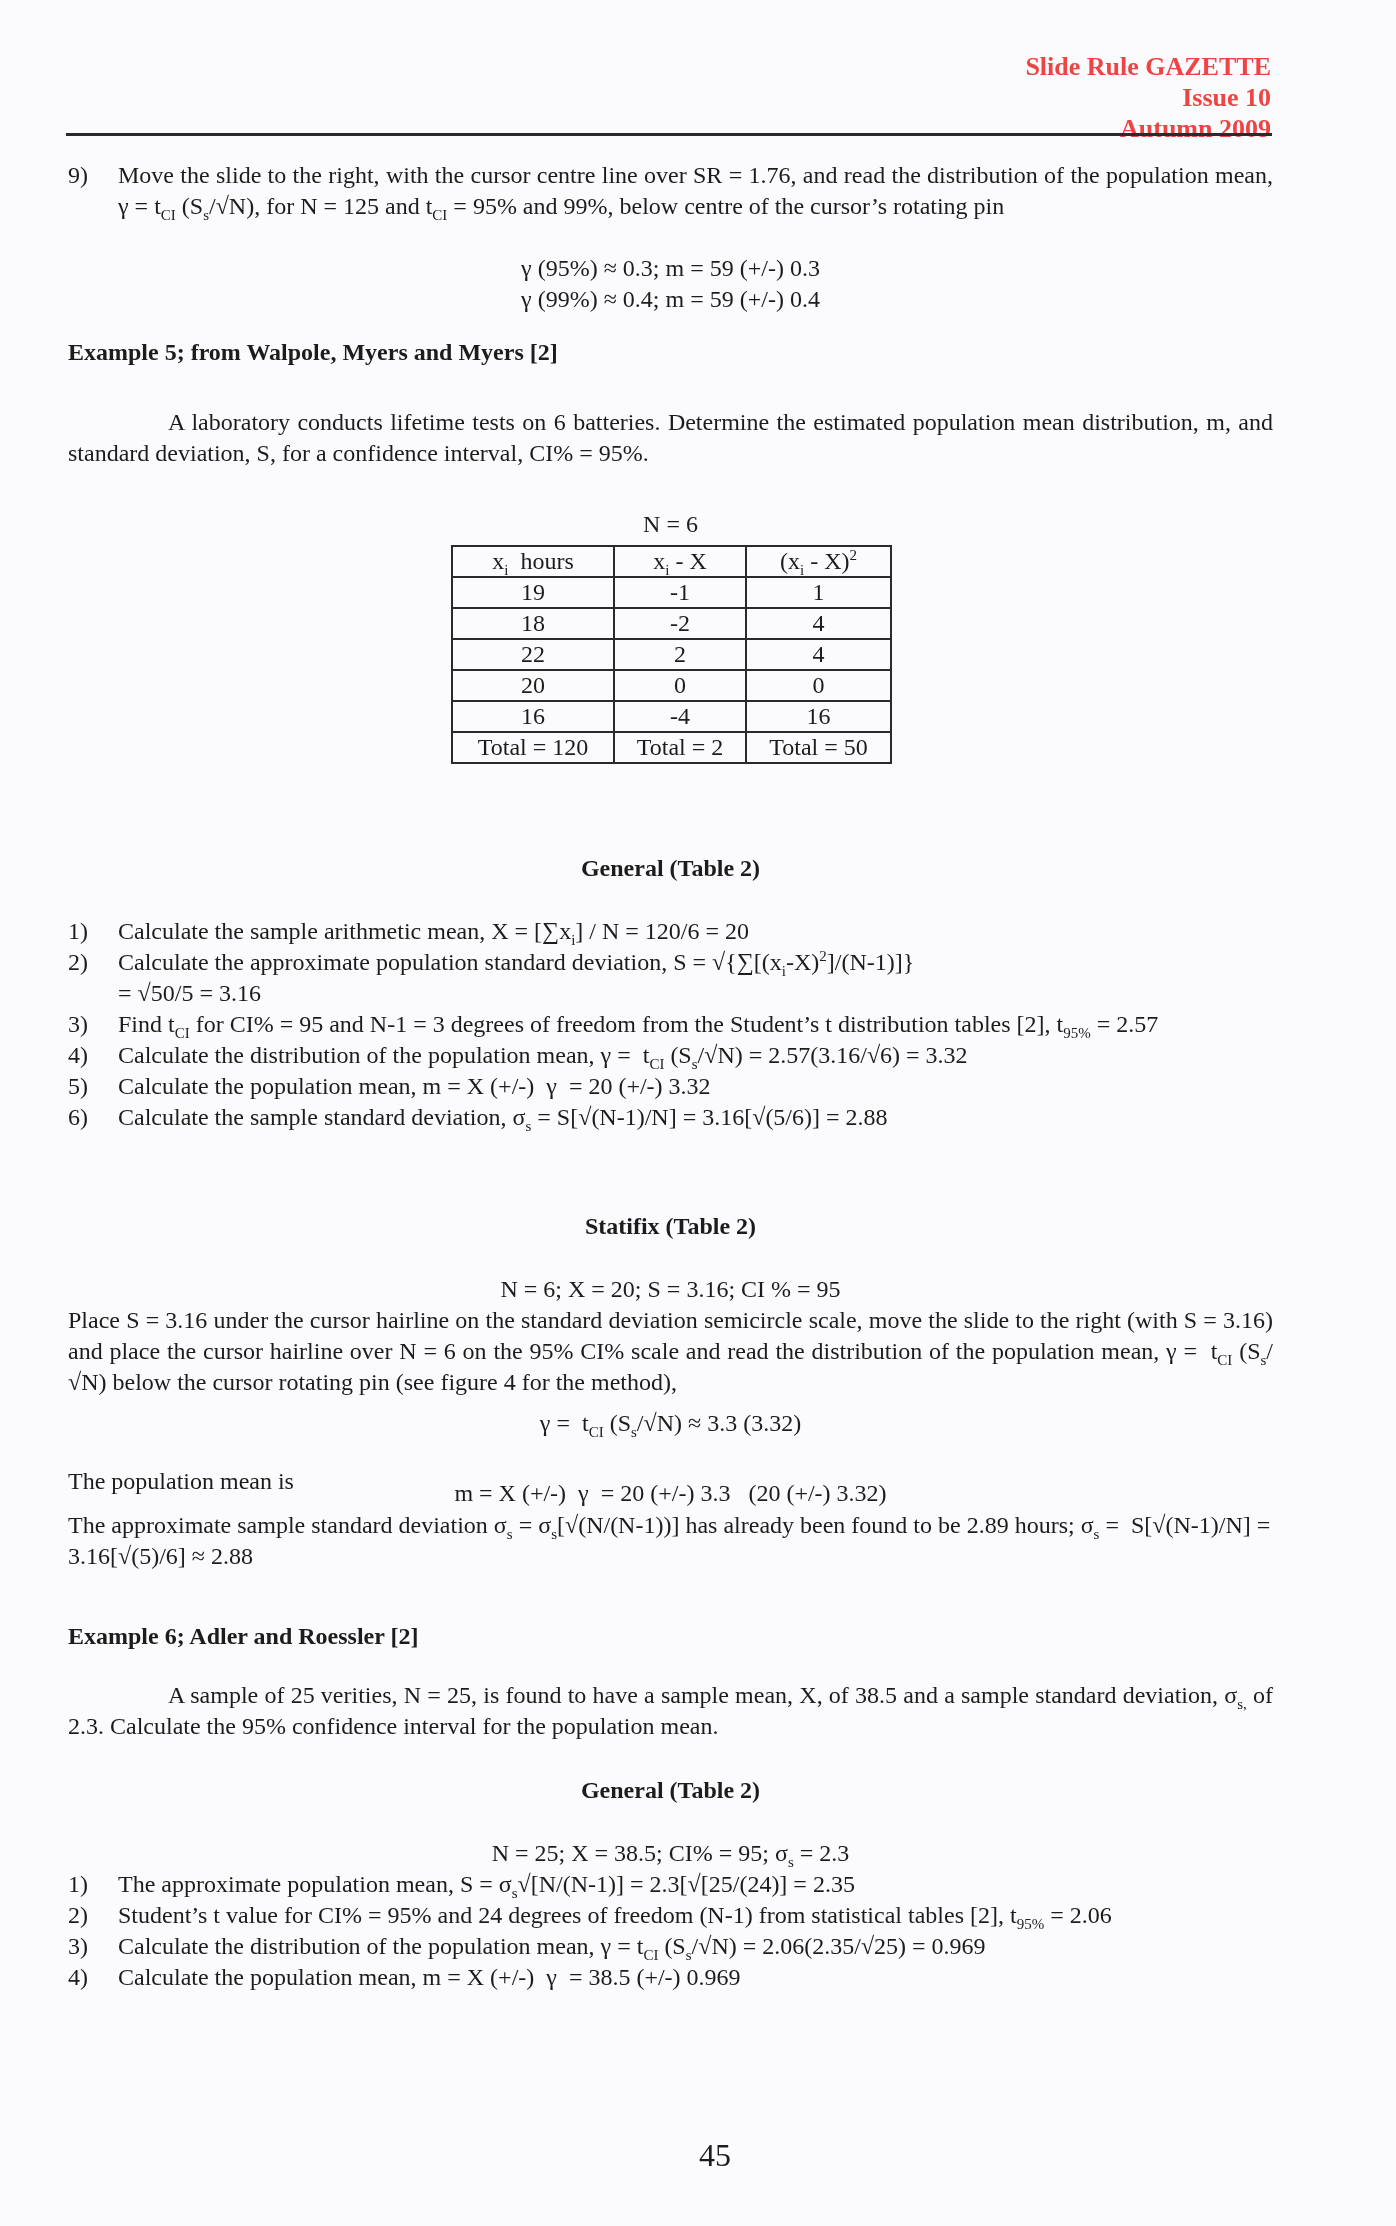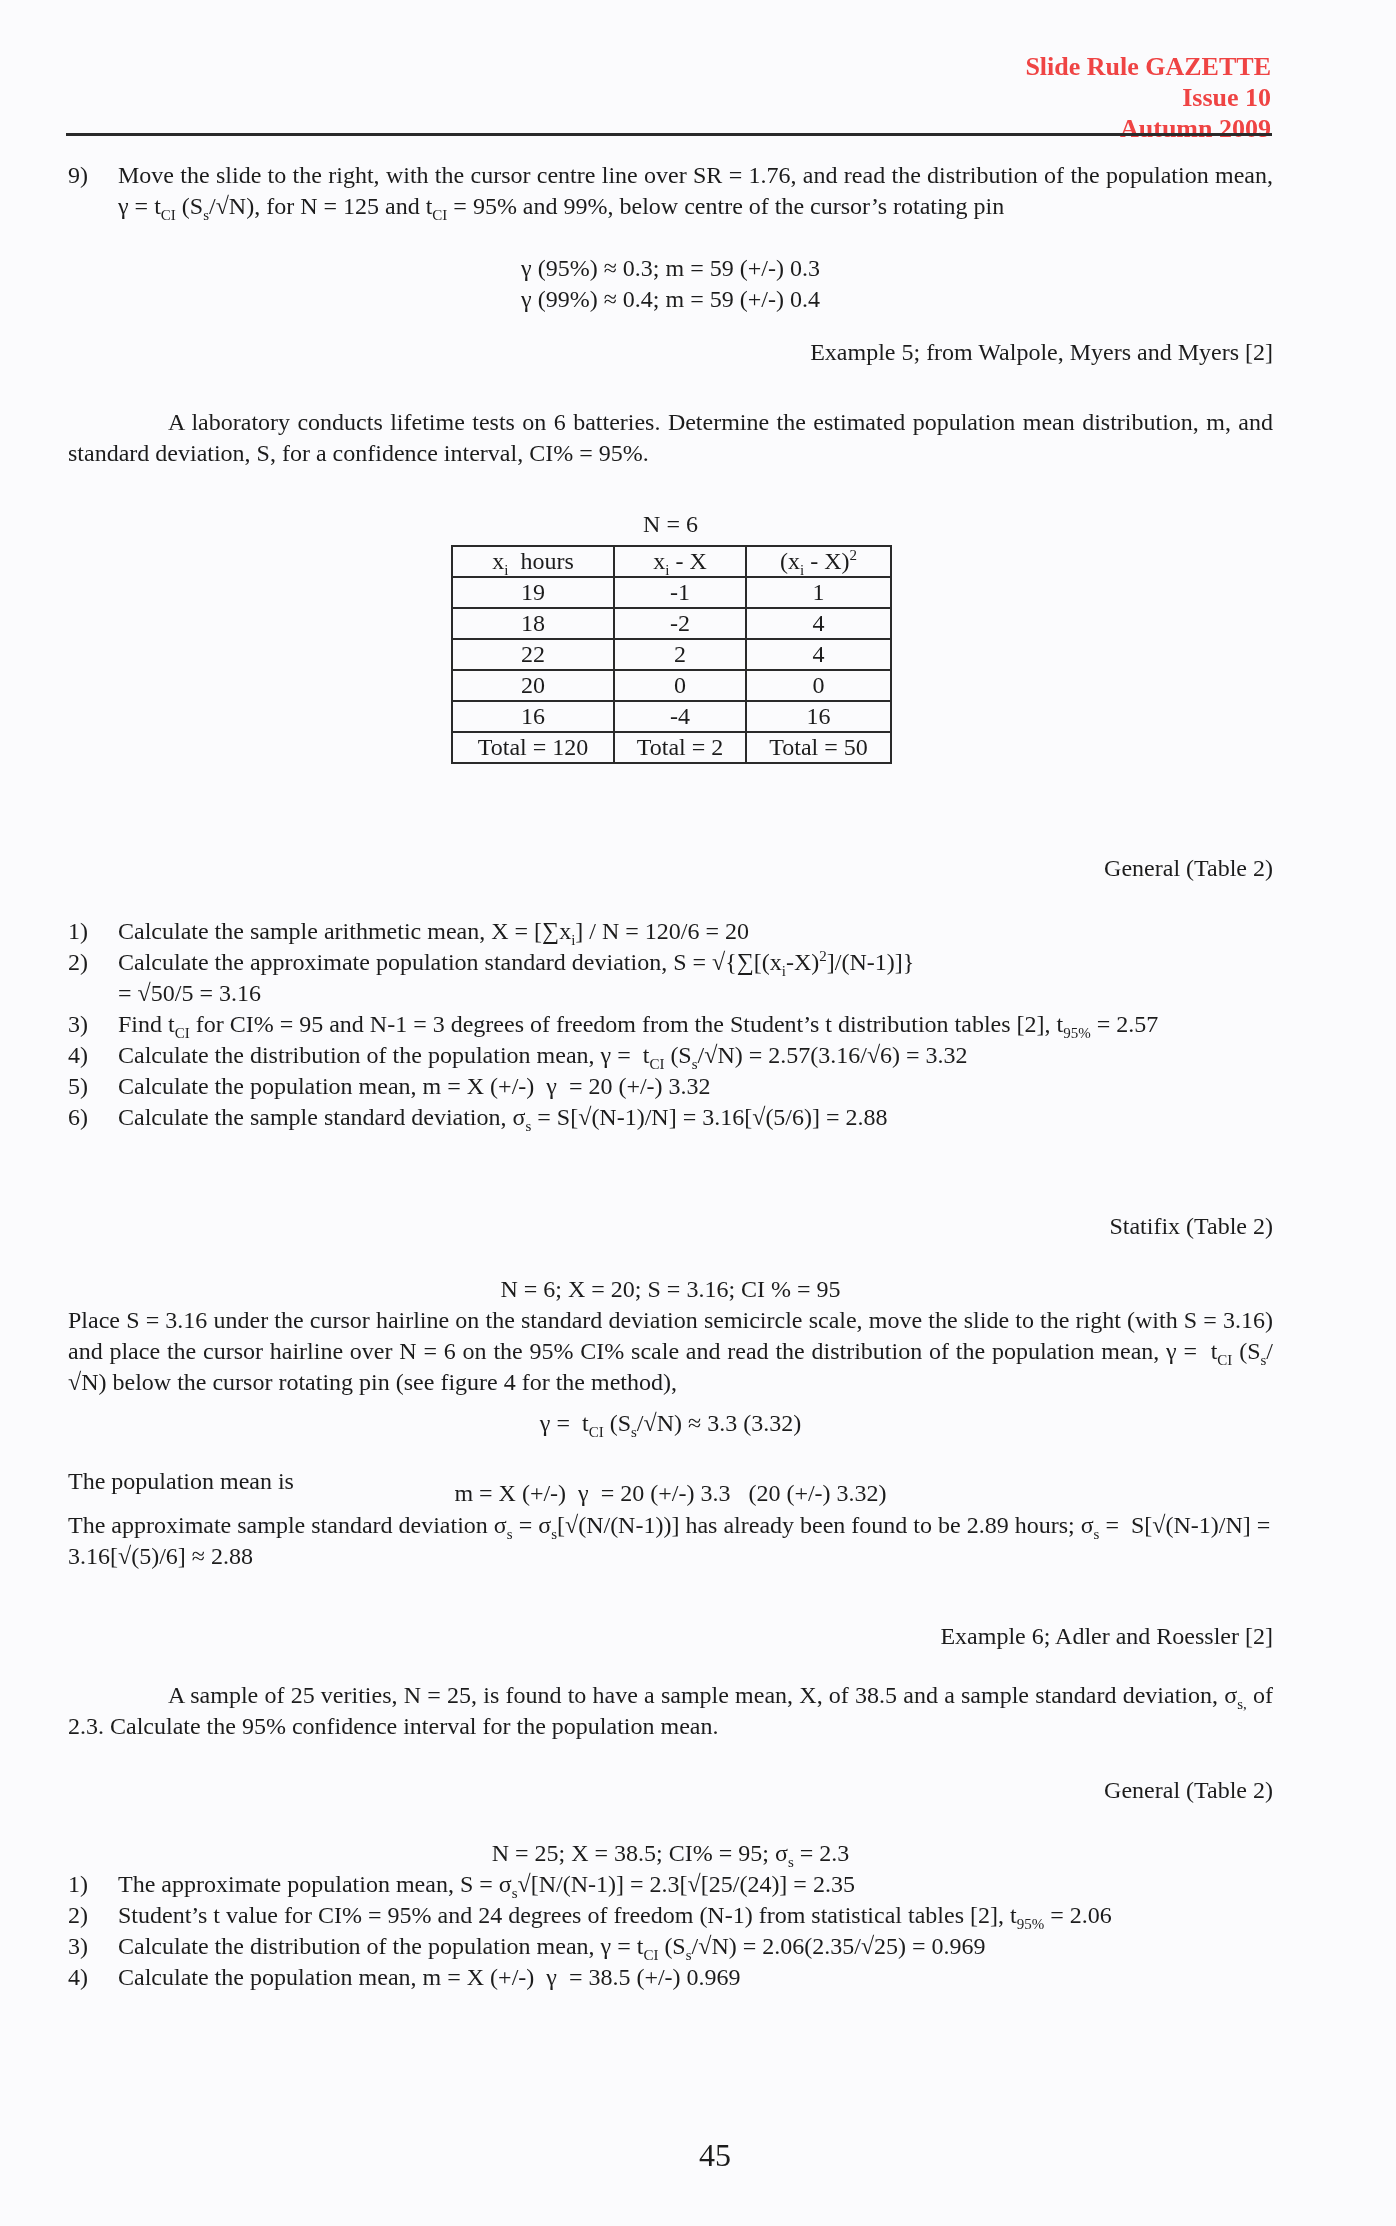--- a/index.html
+++ b/index.html
@@ -16,21 +16,21 @@
     position: absolute; right: 125px; top: 28px; text-align: right;
     font-weight: bold; font-size: 26px; line-height: 31px; color: #ef4444; margin-top: 23px;
   }
   .rule { position: absolute; left: 66px; top: 133px; width: 1206px; height: 3px; background: #2a2a2a; }
   .block { position: absolute; left: 68px; width: 1205px; font-size: 24px; line-height: 31px; }
   .item { position: relative; padding-left: 50px; }
   .item .num { position: absolute; left: 0; top: 0; }
   .justify { text-align: justify; }
   .center { text-align: center; }
   .indent { text-indent: 100px; }
-  .bold { font-weight: normal; text-align: right; }
+  .bold { font-weight: bold; }
   sub, sup { font-size: 15px; line-height: 0; }
   table.data {
     position: absolute; left: 451px; top: 545px;
     border-collapse: collapse; font-size: 24px;
   }
   table.data td {
     border: 2px solid #2a2a2a; text-align: center; height: 29px; padding: 0 6px; line-height: 29px;
   }
   table.data td.c1 { width: 148px; }
   table.data td.c2 { width: 118px; }

